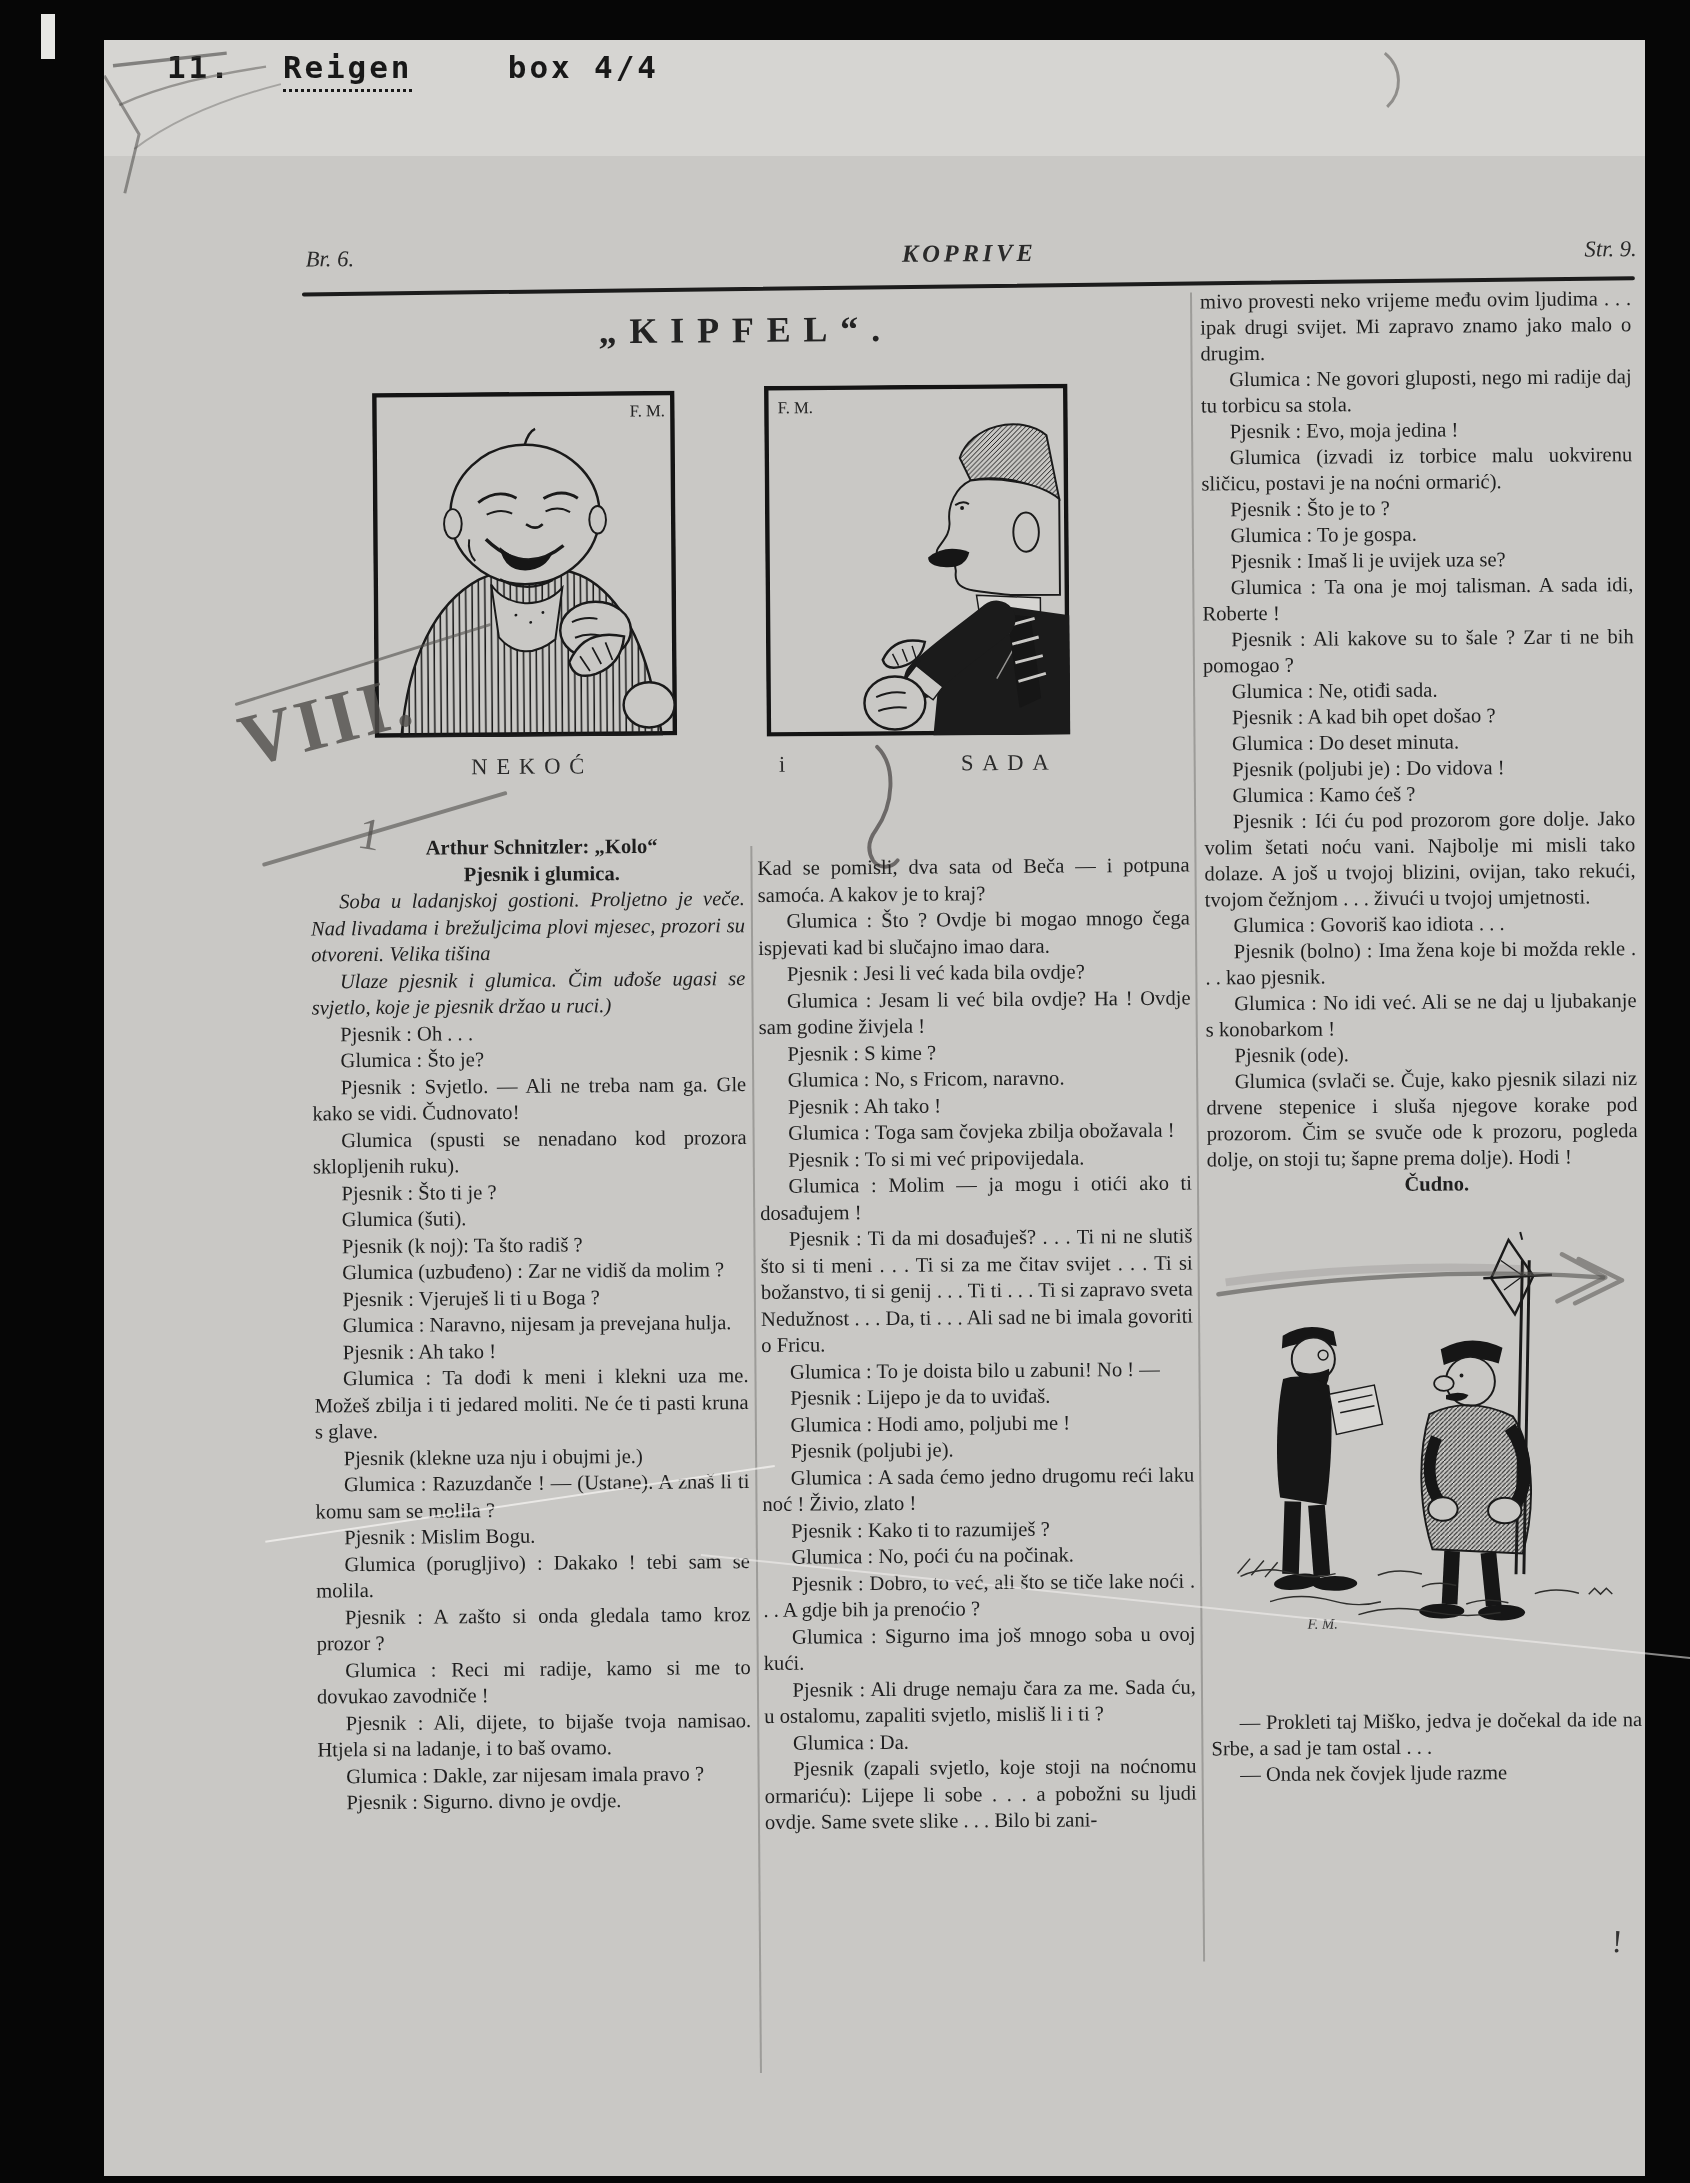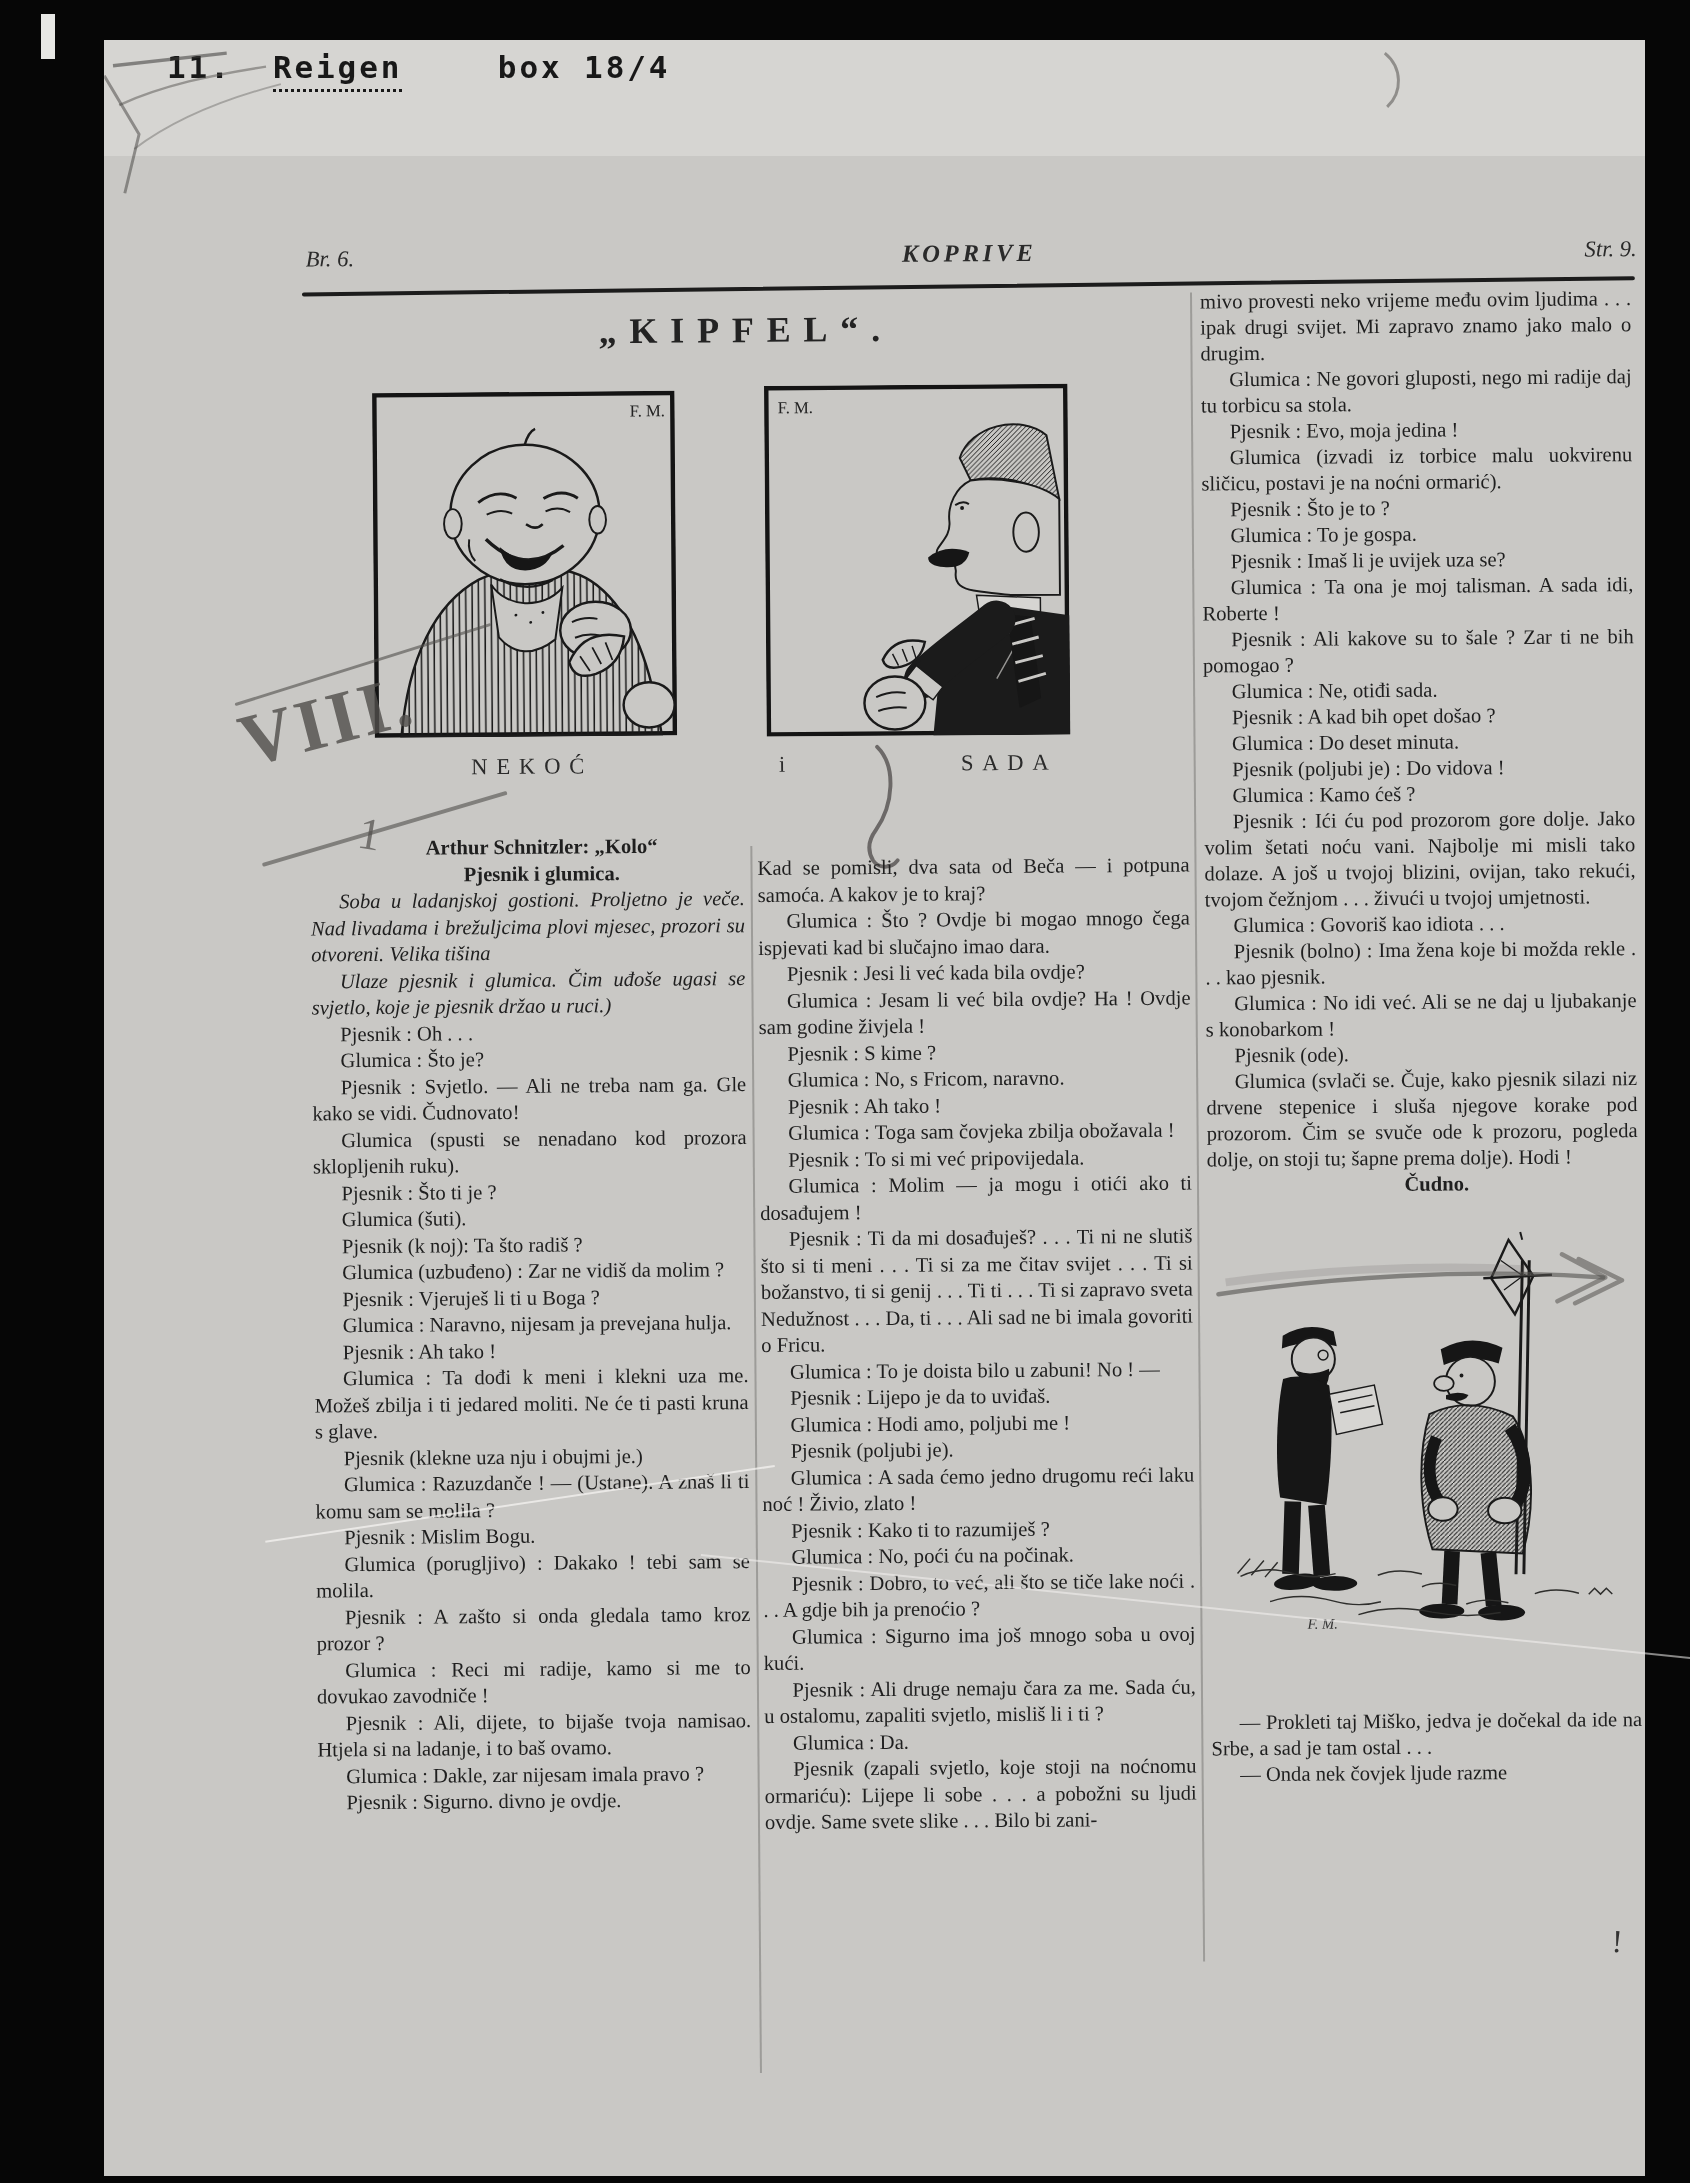--- a/index.html
+++ b/index.html
@@ -4,21 +4,21 @@
 <style>
   html,body{margin:0;padding:0;}
   body{width:1690px;height:2183px;background:#060606;position:relative;overflow:hidden;
        font-family:"Liberation Serif", serif;color:#1f1f1f;}
   .paper{position:absolute;left:104px;top:40px;width:1541px;height:2136px;background:#c9c8c5;}
   .label-strip{position:absolute;left:104px;top:40px;width:1541px;height:116px;background:#d6d5d2;}
   .white-tab{position:absolute;left:41px;top:13.7px;width:13.7px;height:45px;background:#e7e7e4;}
   .typed-label{position:absolute;left:167px;top:49px;font-family:"DejaVu Sans Mono", monospace;
        font-size:31px;font-weight:bold;letter-spacing:2.9px;color:#181818;white-space:nowrap;}
   .typed-label .num{margin-right:19.6px;}
-  .typed-label .t-underline{border-bottom:3.9px dotted #181818;padding-bottom:3.9px;}
+  .typed-label .t-underline{border-bottom:3.9px dotted #181818;padding-bottom:3.9px;margin-left:10px;}
   .typed-label .box{margin-left:74px;}
   .newspaper{position:absolute;left:104px;top:40px;width:1541px;height:2140px;
        transform:rotate(-0.45deg);transform-origin:50% 0;}
   .masthead{position:absolute;left:200px;top:200px;width:1331px;display:flex;
        justify-content:space-between;align-items:baseline;font-style:italic;font-size:22.6px;color:#2a2a2a;}
   .masthead .mast-title{font-weight:bold;letter-spacing:3.9px;font-size:24.5px;}
   .mast-rule{position:absolute;left:196px;top:245px;width:1333px;height:4.4px;background:#1c1c1c;
        transform:rotate(-0.25deg);border-radius:2px;}
   .kipfel-title{position:absolute;left:200px;top:268px;width:879px;text-align:center;
        font-weight:bold;font-size:36px;letter-spacing:12.8px;color:#232323;}
@@ -60,21 +60,21 @@
 </head>
 <body>
 
 <div class="white-tab"></div>
 <div class="paper"></div>
 <div class="label-strip"></div>
 
 <div class="typed-label">
   <span class="num">11.</span>
   <span class="t-underline">Reigen</span>
-  <span class="box">box 18/4</span>
+  <span class="box">box 4/4</span>
 </div>
 
 <div class="newspaper">
 
   <svg class="tear" width="255" height="177" viewBox="0 0 520 360">
     <path d="M18 40 L250 16" stroke="#3c3b39" stroke-width="7" opacity=".55" fill="none"></path>
     <path d="M30 120 C120 80 220 60 330 44" stroke="#55534f" stroke-width="5" opacity=".5" fill="none"></path>
     <path d="M60 210 C140 150 240 110 360 80" stroke="#6a6865" stroke-width="4" opacity=".45" fill="none"></path>
     <path d="M0 60 L70 180 L40 300" stroke="#41403d" stroke-width="6" opacity=".5" fill="none"></path>
   </svg>

